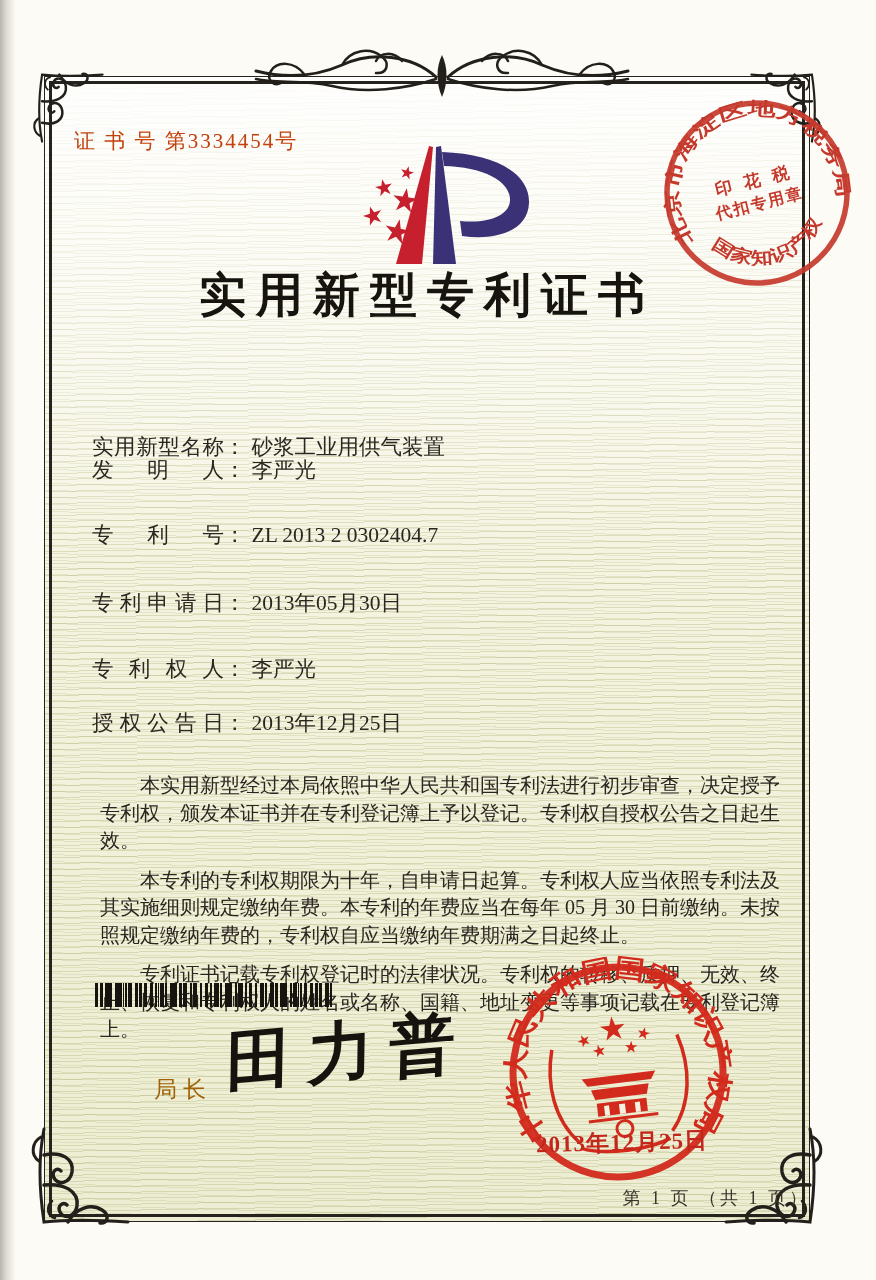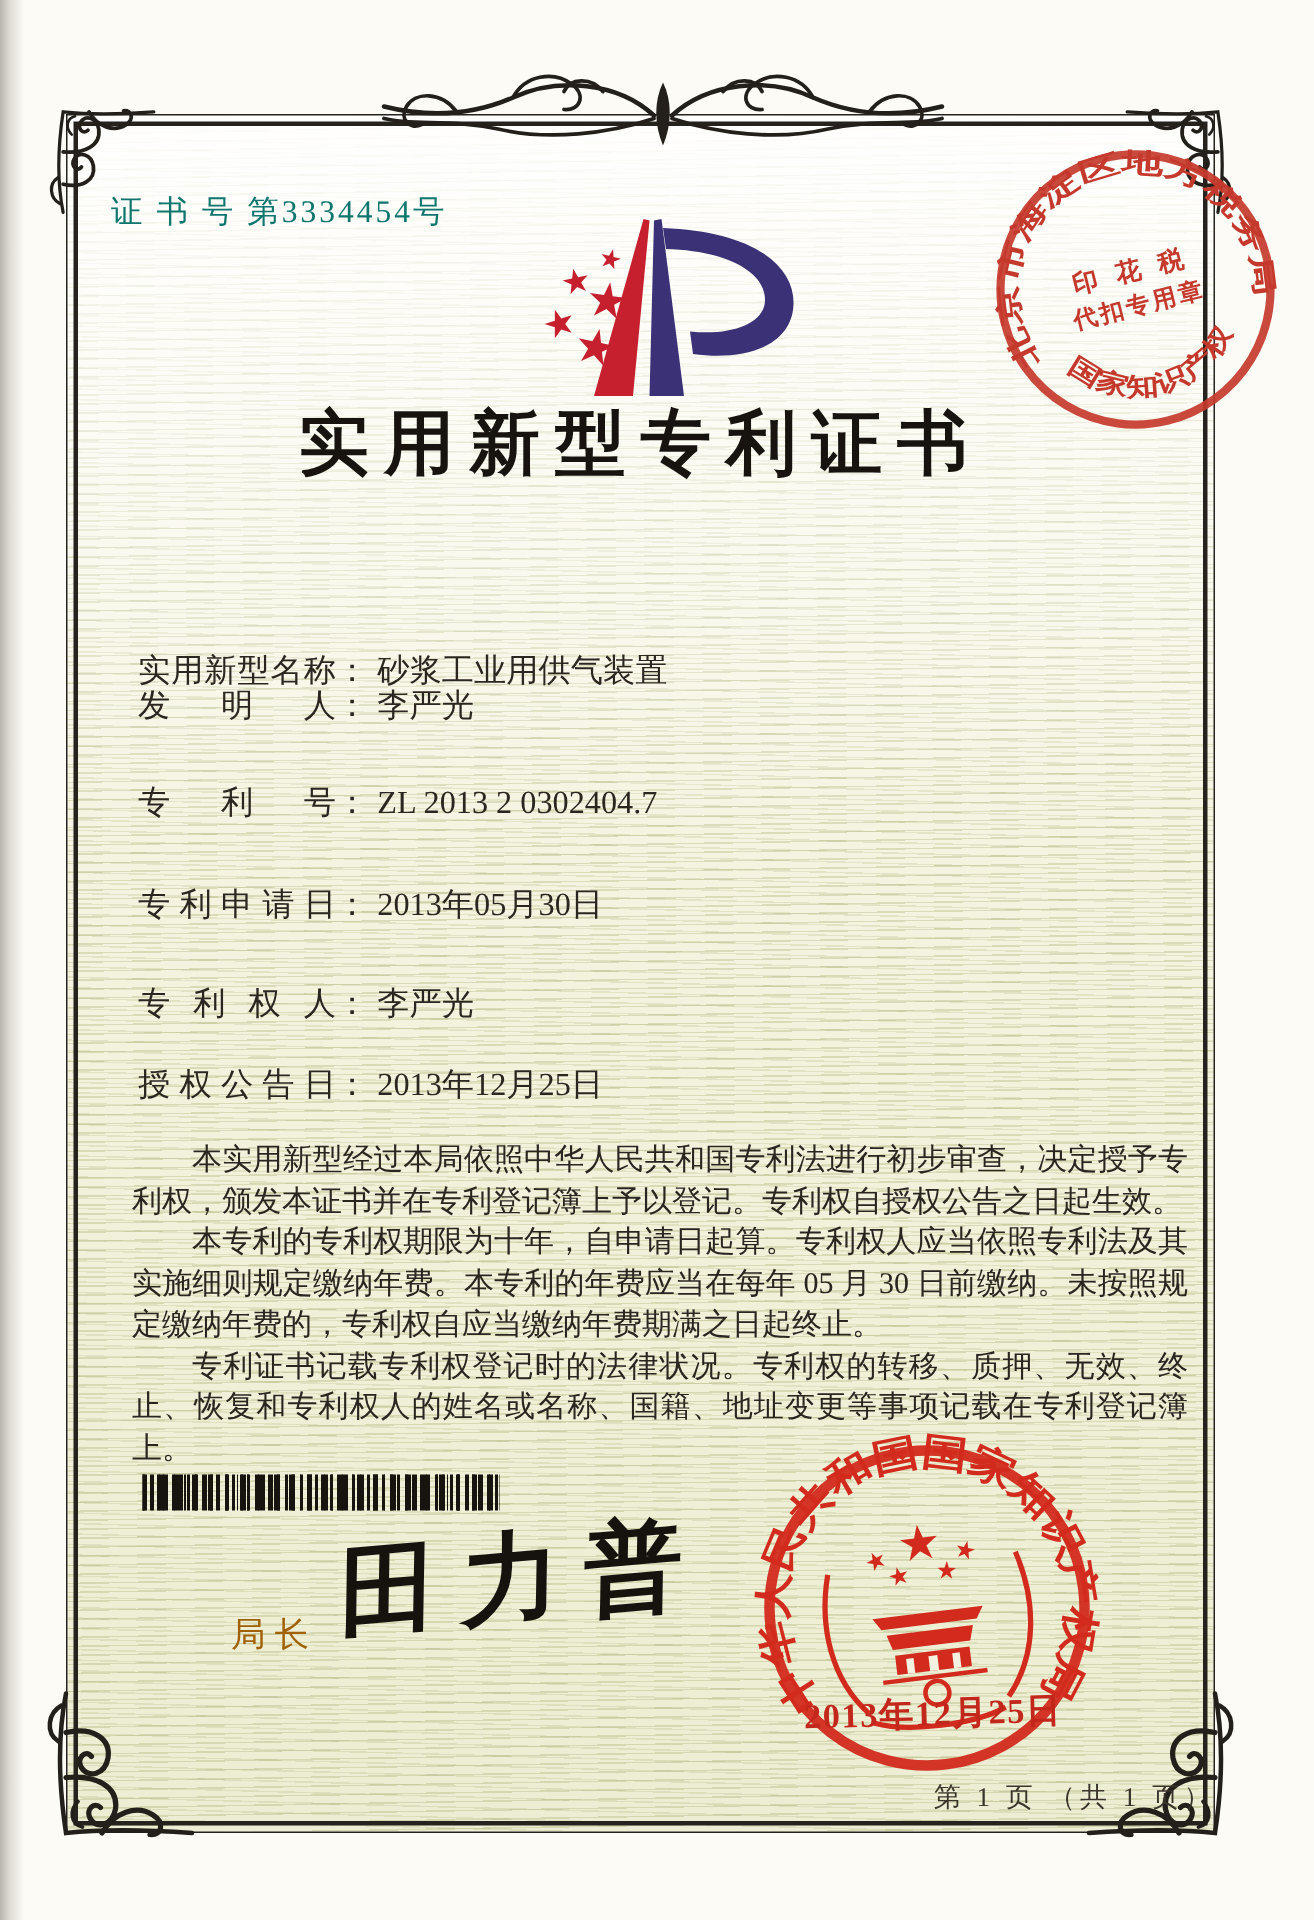--- a/index.html
+++ b/index.html
@@ -22,41 +22,41 @@
       linear-gradient(180deg, rgba(255,255,255,.92) 0%, rgba(255,255,255,.55) 16%, rgba(255,255,255,0) 42%),
       repeating-linear-gradient(179deg, rgba(156,164,94,.30) 0 1px, rgba(0,0,0,0) 1px 6px),
       repeating-linear-gradient(181.6deg, rgba(156,164,94,.20) 0 1px, rgba(0,0,0,0) 1px 7px),
       linear-gradient(180deg,#fbf9ee 0%,#f3f2dd 55%,#ecedd2 100%);
   }
   .cert-frame .inner-line {
     position:absolute; inset:4px; border:3px solid #26231e; pointer-events:none;
   }
   .cert-no {
     position:absolute; left:74px; top:127px;
-    font-size:21px; letter-spacing:2px; color:#0f766e;
+    font-size:21px; letter-spacing:2px; color:#c2410c;
   }
   .logo { position:absolute; left:332px; top:140px; width:214px; height:130px; }
   .doc-title {
     position:absolute; left:44px; top:264px; width:766px;
     text-align:center; font-size:47px; font-weight:700;
     letter-spacing:10px; color:#17140f;
   }
   .field-row { position:absolute; left:92px; font-size:21.5px; color:#2c2620; white-space:nowrap; }
   .field-label {
     display:inline-block; width:132px; vertical-align:bottom;
     text-align:justify; text-align-last:justify;
   }
   .field-colon { display:inline-block; }
   .field-value { display:inline-block; margin-left:6px; }
   .r0{top:386px;margin-top:46px;} .r1{top:455px;} .r2{top:520px;} .r3{top:588px;} .r4{top:654px;} .r5{top:708px;}
   .paras {
     position:absolute; left:88px; top:760px; width:704px;
     font-size:20px; line-height:27.5px; text-align:justify; color:#2b2520;
   }
-  .paras p { margin:0; text-indent:2em; }
+  .paras p { margin:12px; text-indent:2em; }
   .barcode {
     position:absolute; left:95px; top:983px; width:238px; height:24px;
     background:
       repeating-linear-gradient(90deg,#17130e 0 2px,rgba(0,0,0,0) 2px 5px),
       repeating-linear-gradient(90deg,#17130e 0 1px,rgba(0,0,0,0) 1px 7px),
       repeating-linear-gradient(90deg,#17130e 0 3px,rgba(0,0,0,0) 3px 11px);
   }
   .sign-block { position:absolute; left:148px; top:1022px; width:330px; height:130px; }
   .sign-title { position:absolute; left:6px; top:52px; font-size:23px; letter-spacing:6px; color:#a16207; }
   .sign-name {

